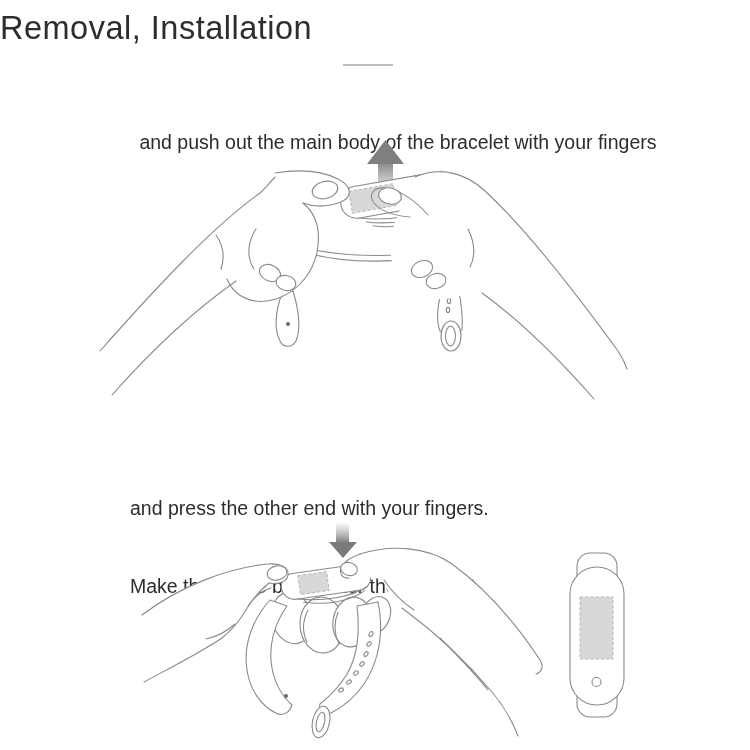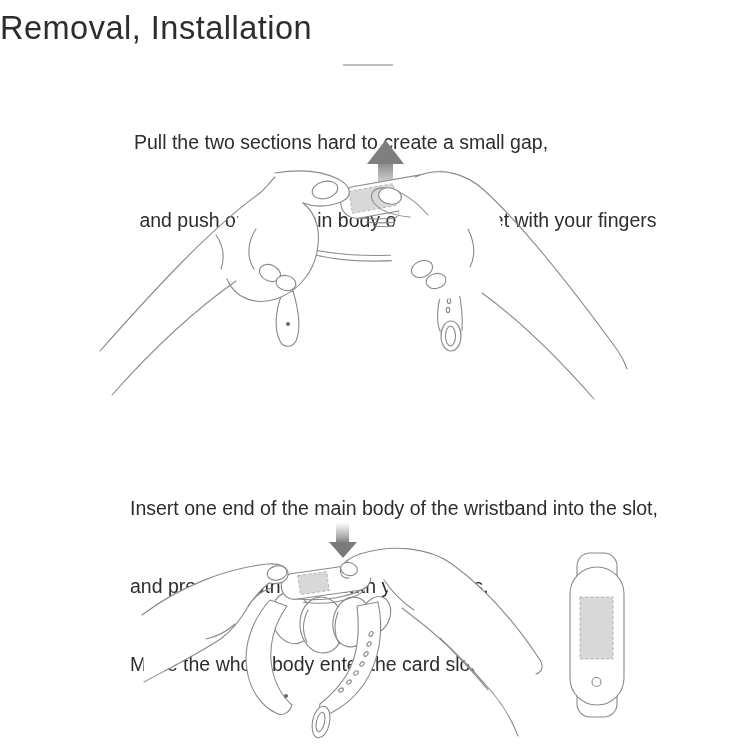--- a/index.html
+++ b/index.html
@@ -28,21 +28,20 @@
   .scr{fill:var(--screen);stroke:var(--screen-border);stroke-width:1;stroke-dasharray:3 2.2}
   .dot{fill:#6a6a6a;stroke:none}
 </style>
 </head>
 <body>
 
 <h1 class="abs page-title">Removal, Installation</h1>
 <div class="abs divider"></div>
 
 <div class="abs para p1">
-  <div>Pull the two sections hard to create a small gap,</div>
   <div> and push out the main body of the bracelet with your fingers</div>
 </div>
 
 <svg class="illus" style="left:70px;top:133px" width="560" height="305" viewBox="0 0 560 305">
   <defs>
     <linearGradient id="gUp" x1="0" y1="0" x2="0" y2="1">
       <stop offset="0" stop-color="#828282"></stop>
       <stop offset="1" stop-color="#9a9a9a" stop-opacity="0"></stop>
     </linearGradient>
     <linearGradient id="gDown" x1="0" y1="0" x2="0" y2="1">
@@ -101,21 +100,20 @@
     <path class="ln" d="M 412,160 C 448,186 488,225 524,266"></path>
     <path class="ln" d="M 358,82 C 344,66 328,56 315,55 C 303,54 298,62 304,70 C 312,79 326,83 340,84"></path>
     <ellipse class="fl" cx="320" cy="63" rx="11.5" ry="8" transform="rotate(12 320 63)"></ellipse>
     <path class="ln" d="M 398,96 C 404,108 406,122 400,134"></path>
     <ellipse class="fl" cx="352" cy="136" rx="11" ry="8" transform="rotate(-22 352 136)"></ellipse>
     <ellipse class="fl" cx="366" cy="148" rx="10" ry="7.5" transform="rotate(-12 366 148)"></ellipse>
   </g>
 </svg>
 
 <div class="abs para p2">
-  <div>Insert one end of the main body of the wristband into the slot,</div>
   <div>and press the other end with your fingers.</div>
   <div>Make the whole body enter the card slot</div>
 </div>
 
 <svg class="illus" style="left:140px;top:520px" width="420" height="230" viewBox="0 0 420 230">
   <g>
     <rect x="196" y="2" width="13" height="21" fill="url(#gDown)"></rect>
     <polygon points="189,22 217,22 203,38" fill="#7a7a7a"></polygon>
   </g>
 

